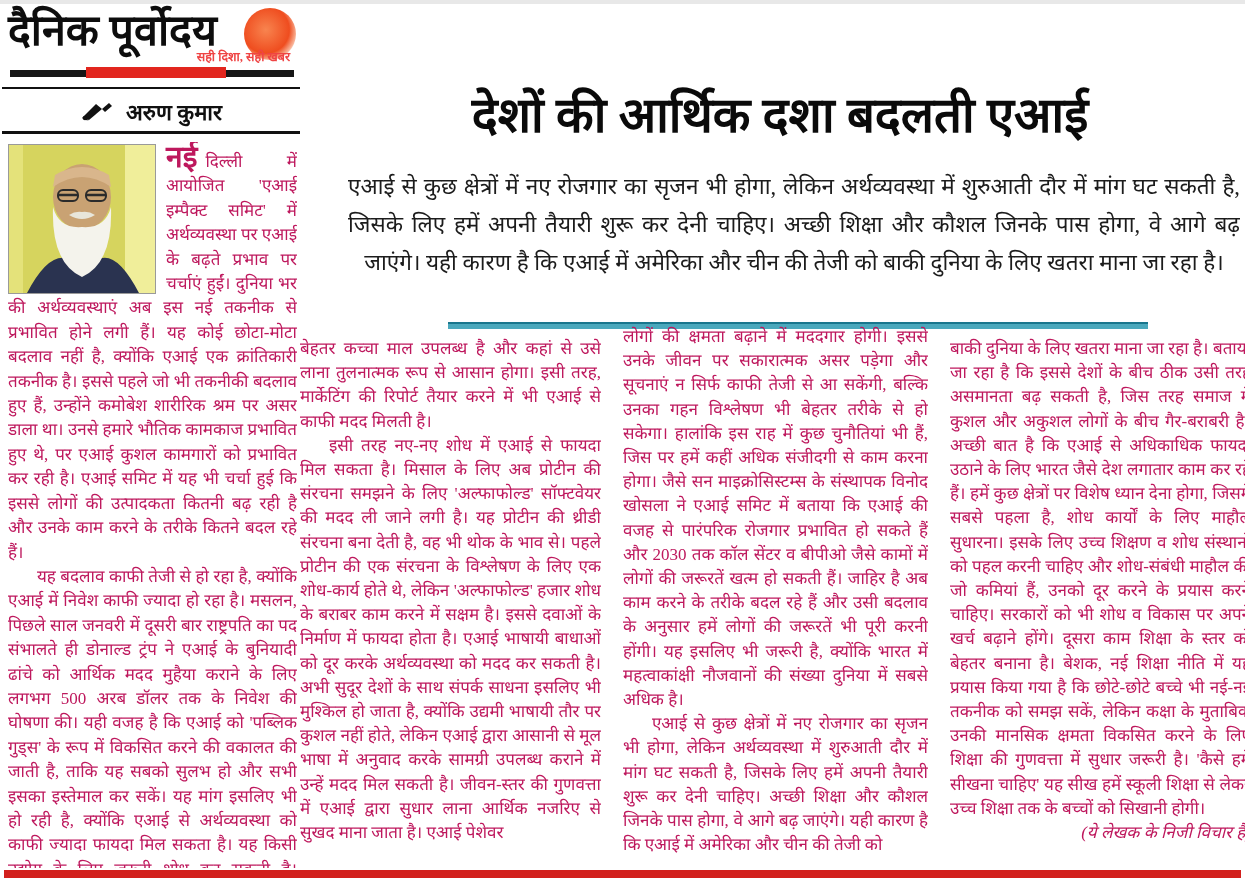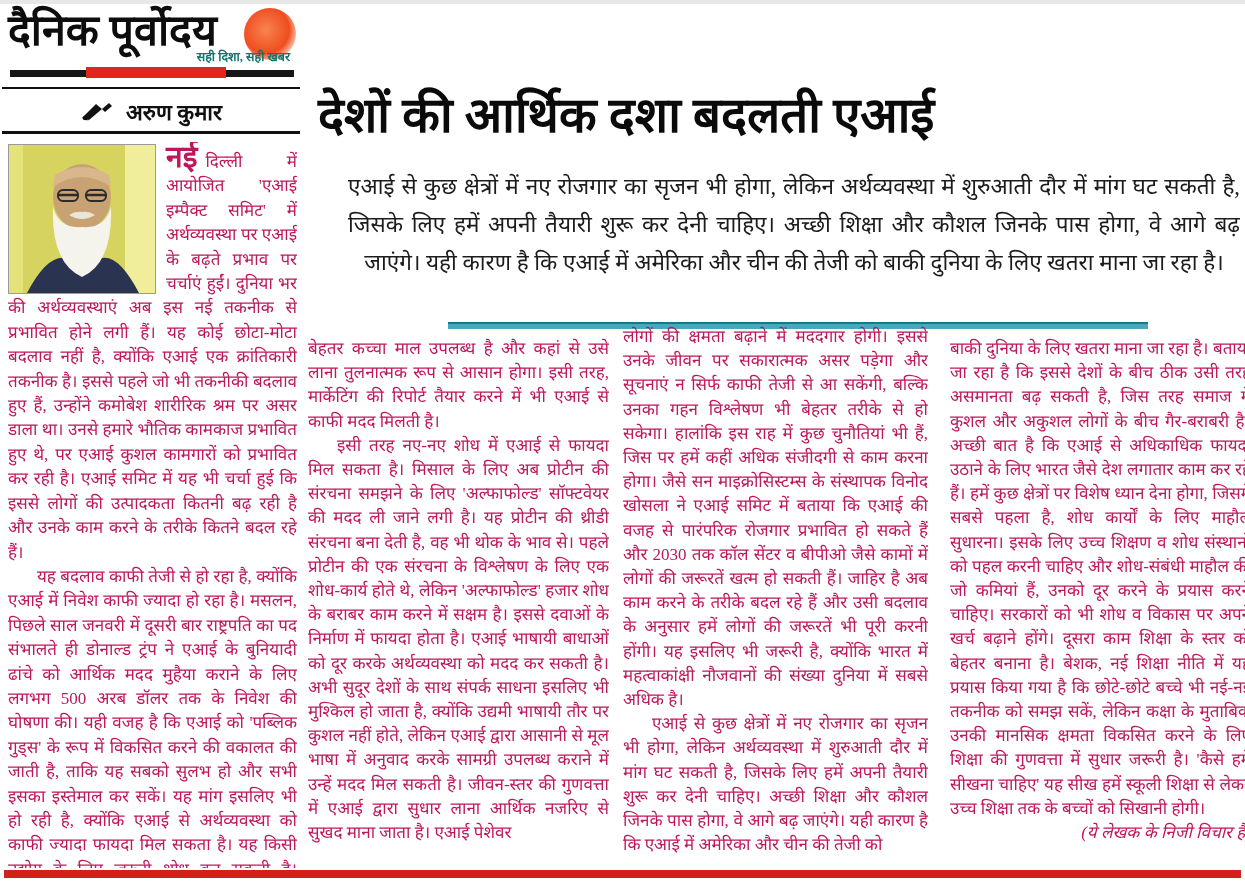--- a/index.html
+++ b/index.html
@@ -6,39 +6,39 @@
   #page{
     position:relative;width:1245px;height:882px;background:#ffffff;
     margin:4px auto;overflow:hidden;
     font-family:"Liberation Serif","DejaVu Serif",serif;color:#161616;
   }
   
   .masthead{position:absolute;left:8px;top:2px;width:292px;height:62px;}
   .logo-circle{position:absolute;right:4px;top:2px;width:52px;height:52px;border-radius:50%;
     background:radial-gradient(circle at 42% 42%, #f8844f 0%, #ef4d1f 55%, rgba(244,120,70,.55) 72%, rgba(244,120,70,0) 78%);}
   .logo-text{position:relative;font-size:43px;font-weight:bold;color:#0d0d0d;line-height:1.15;white-space:nowrap;}
-  .tagline{position:absolute;right:10px;top:42px;color:#0f766e;font-size:12.5px;font-weight:bold;white-space:nowrap;}
+  .tagline{position:absolute;right:10px;top:42px;color:#ef4444;font-size:12.5px;font-weight:bold;white-space:nowrap;}
   .black-bar{position:absolute;left:10px;top:66px;width:284px;height:7px;background:#161616;}
   .ribbon{position:absolute;left:86px;top:63px;width:140px;height:11px;background:#e2261e;}
   .rule-a{position:absolute;left:2px;top:83px;width:298px;height:2px;background:#111;}
   .byline{position:absolute;left:2px;top:88px;width:298px;height:38px;display:flex;align-items:center;justify-content:center;gap:12px;}
   .byline-name{font-size:22px;font-weight:bold;color:#101010;}
   .rule-b{position:absolute;left:2px;top:127px;width:298px;height:3px;background:#111;}
   
-  .headline{position:absolute;left:318px;top:80px;width:924px;text-align:left;
+  .headline{position:absolute;left:318px;top:80px;width:924px;text-align:center;
     font-size:49px;font-weight:bold;color:#0a0a0a;line-height:1.3;white-space:nowrap;}
   .lede{position:absolute;left:348px;top:164px;width:892px;height:152px;overflow:hidden;
     font-size:22.5px;line-height:38px;color:#1c1c1c;text-align:justify;text-align-last:center;}
   .teal-rule{position:absolute;left:448px;top:318px;width:700px;height:5px;background:#4aa8bc;border-top:2px solid #19768d;}
   
   .colbody{font-size:17px;line-height:24.2px;text-align:justify;color:#be185d;}
   .colbody p{margin:0;}
   .colbody p.indent{text-indent:1.7em;}
   .col1{position:absolute;left:8px;top:138px;width:289px;height:726px;overflow:hidden;line-height:24.4px;}
-  .col2{position:absolute;left:308px;top:333px;width:301px;height:530px;overflow:hidden;}
+  .col2{position:absolute;left:300px;top:333px;width:301px;height:530px;overflow:hidden;}
   .col3{position:absolute;left:623px;top:321px;width:305px;height:530px;overflow:hidden;}
   .col4{position:absolute;left:950px;top:333px;width:301px;height:530px;overflow:hidden;}
   .photo{float:left;width:148px;height:150px;margin:2px 10px 2px 0;border:1px solid #9a9a9a;box-sizing:border-box;}
   .lead-word{font-size:30px;font-weight:bold;padding-right:8px;line-height:1;}
   .footer-note{text-align:right;font-style:italic;font-weight:normal;margin-top:2px;}
   .bottom-bar{position:absolute;left:4px;top:866px;width:1237px;height:8px;background:#d2201d;}
   .pen-icon-svg{width:34px;height:22px;display:block;}
 </style>
 </head>
 <body>

